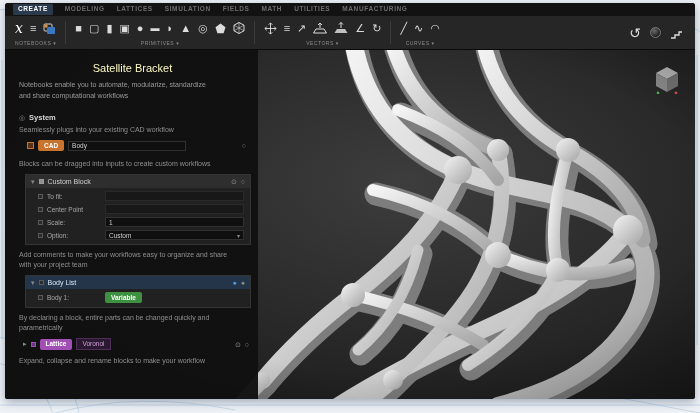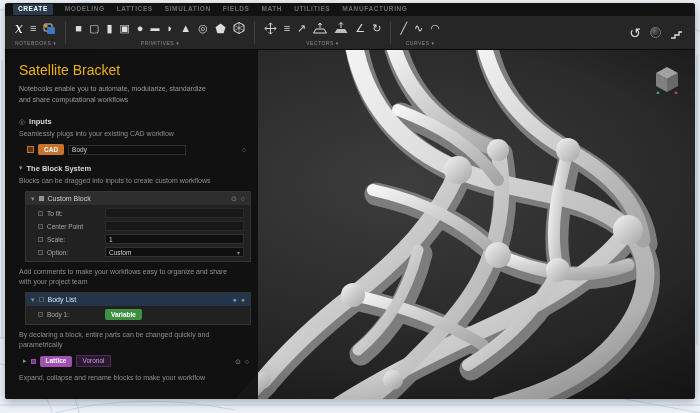--- a/index.html
+++ b/index.html
@@ -39,21 +39,21 @@
   .viewport { position:absolute; inset:0;
     background:radial-gradient(ellipse at 58% 38%, #3d3d3d 0%, #272727 55%, #151515 100%); }
   .viewport::after { content:""; position:absolute; inset:0; pointer-events:none;
     background:radial-gradient(ellipse at 55% 45%, transparent 60%, rgba(0,0,0,.35) 100%); }
   .lattice { position:absolute; inset:0; width:100%; height:100%; }
   .viewcube { position:absolute; right:16px; top:16px; }
 
   
   .panel { position:absolute; left:0; top:0; width:253px; height:100%; z-index:2;
     background:rgba(17,17,17,.97); padding:12px 12px 0 14px; overflow:hidden; }
-  .p-title { font-size:14px; color:#eab308; font-weight:400; margin-bottom:6px; }
+  .p-title { font-size:11px; color:#fef9c3; font-weight:400; margin-bottom:6px;text-align:center; }
   .p-intro { font-size:7px; color:#9a9a9a; line-height:1.5; width:200px; margin-bottom:12px; }
   .section-h { display:flex; align-items:center; gap:4px; font-size:7.5px; color:#d8d8d8;
     font-weight:bold; margin:9px 0 3px; }
   .section-h .mk { color:#8a8a8a; font-size:7px; font-weight:normal; }
   .section-d { font-size:7px; color:#8f8f8f; line-height:1.45; width:212px; margin-bottom:5px; }
 
   .chk { width:7px; height:7px; border:1px solid #5a5a5a; background:#2b2b2b; flex:none; }
   .chk.sm { width:5px; height:5px; }
   .chk.orange { border-color:#c9742e; background:#5a3317; }
   .chk.light { border-color:#9a9a9a; background:#8f8f8f; }
@@ -274,35 +274,31 @@
         <circle cx="21" cy="27" r="1.4" fill="#d05050"></circle>
       </svg>
     </div>
 
     <div class="panel">
       <div class="p-title">Satellite Bracket</div>
       <div class="p-intro">Notebooks enable you to automate, modularize, standardize and share computational workflows</div>
 
       <div class="section-h">
         <span class="mk">◎</span>
-        <span>Inputs</span>
+        <span>System</span>
       </div>
       <div class="section-d">Seamlessly plugs into your existing CAD workflow</div>
 
       <div class="cad-row">
         <span class="chk orange"></span>
         <span class="badge orange">CAD</span>
         <span class="field cad-field">Body</span>
         <span class="row-icon">○</span>
       </div>
 
-      <div class="section-h">
-        <span class="mk">▾</span>
-        <span>The Block System</span>
-      </div>
       <div class="section-d">Blocks can be dragged into inputs to create custom workflows</div>
 
       <div class="block">
         <div class="block-h">
           <span class="mk">▾</span>
           <span class="chk sm light"></span>
           <span>Custom Block</span>
           <span class="h-icons">
             <span>⊙</span>
             <span>○</span>

